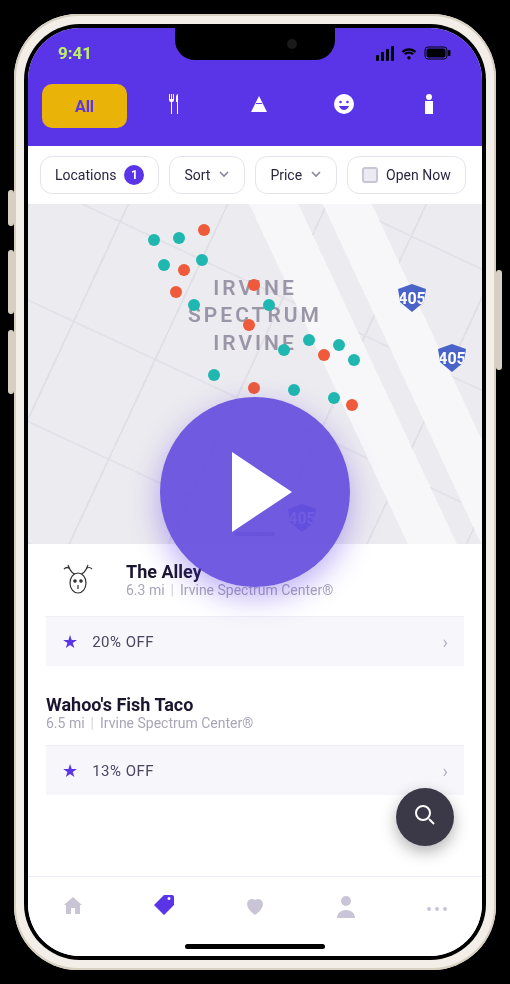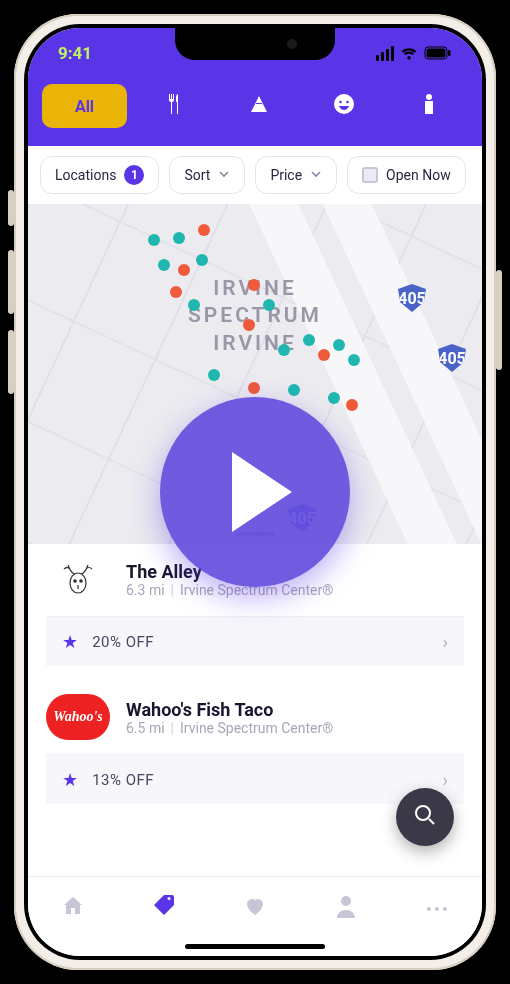--- a/index.html
+++ b/index.html
@@ -312,21 +312,20 @@
           <span class="star">★</span>
           <span class="txt">20% OFF</span>
           <span class="chevr">›</span>
         </div>
       </div>
 
       <div class="spacer"></div>
 
       <div class="list-item">
         <div class="li-head">
-          <div class="li-logo wahoo">Wahoo's</div>
           <div>
             <div class="li-title">Wahoo's Fish Taco</div>
             <div class="li-sub">
               <span>6.5 mi</span><span class="sep">|</span><span>Irvine Spectrum Center®</span>
             </div>
           </div>
         </div>
         <div class="offer-row">
           <span class="star">★</span>
           <span class="txt">13% OFF</span>

